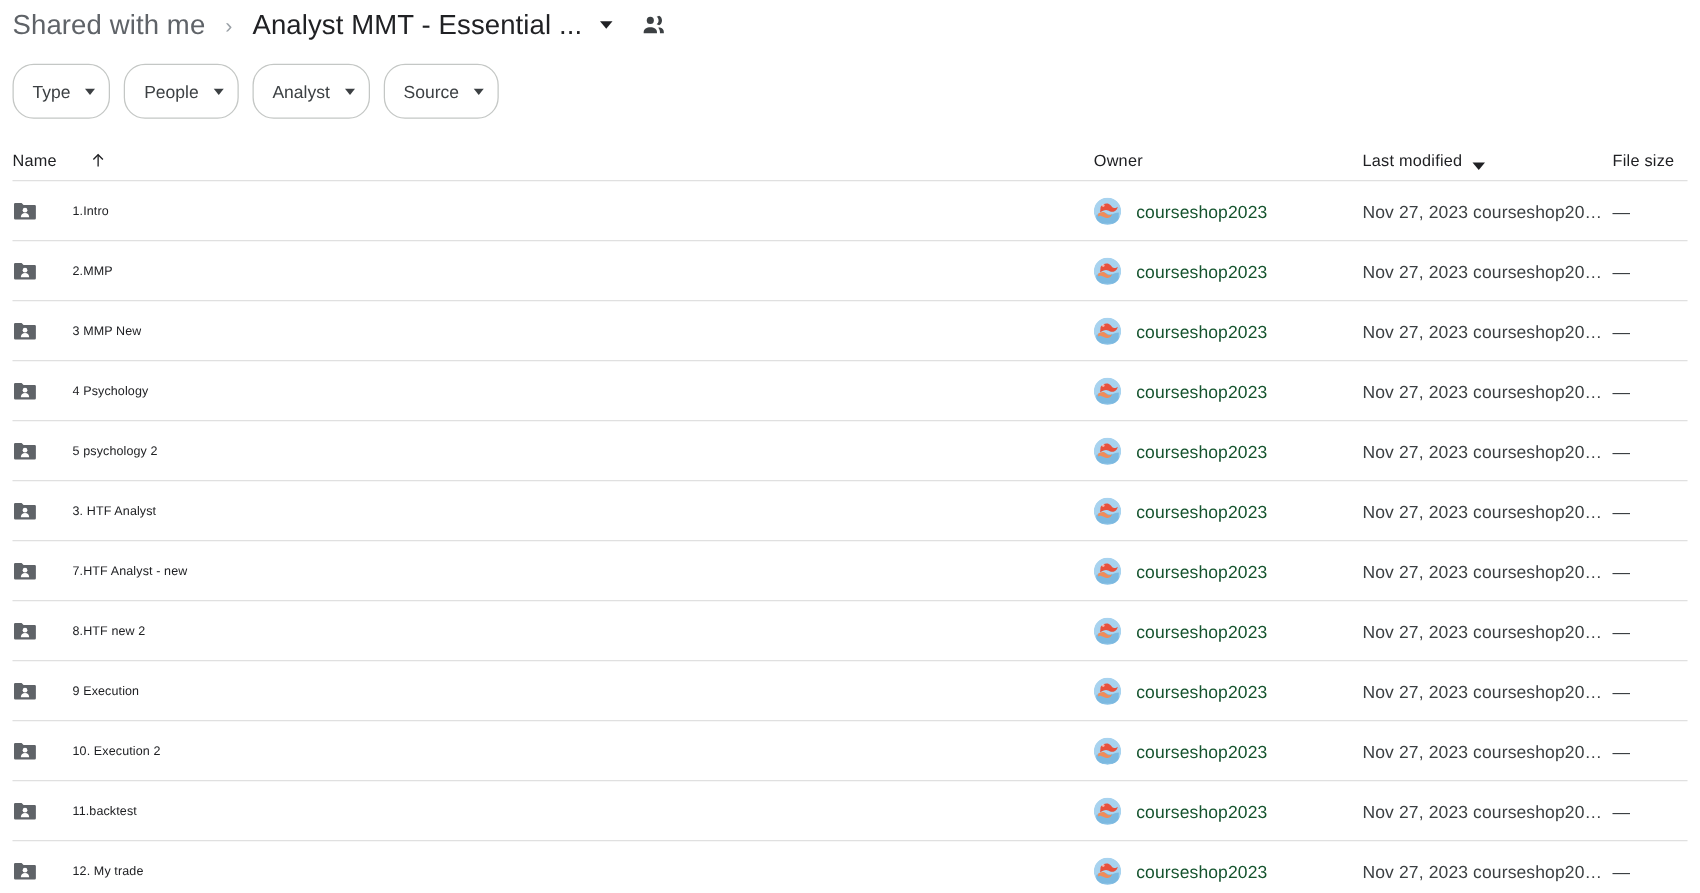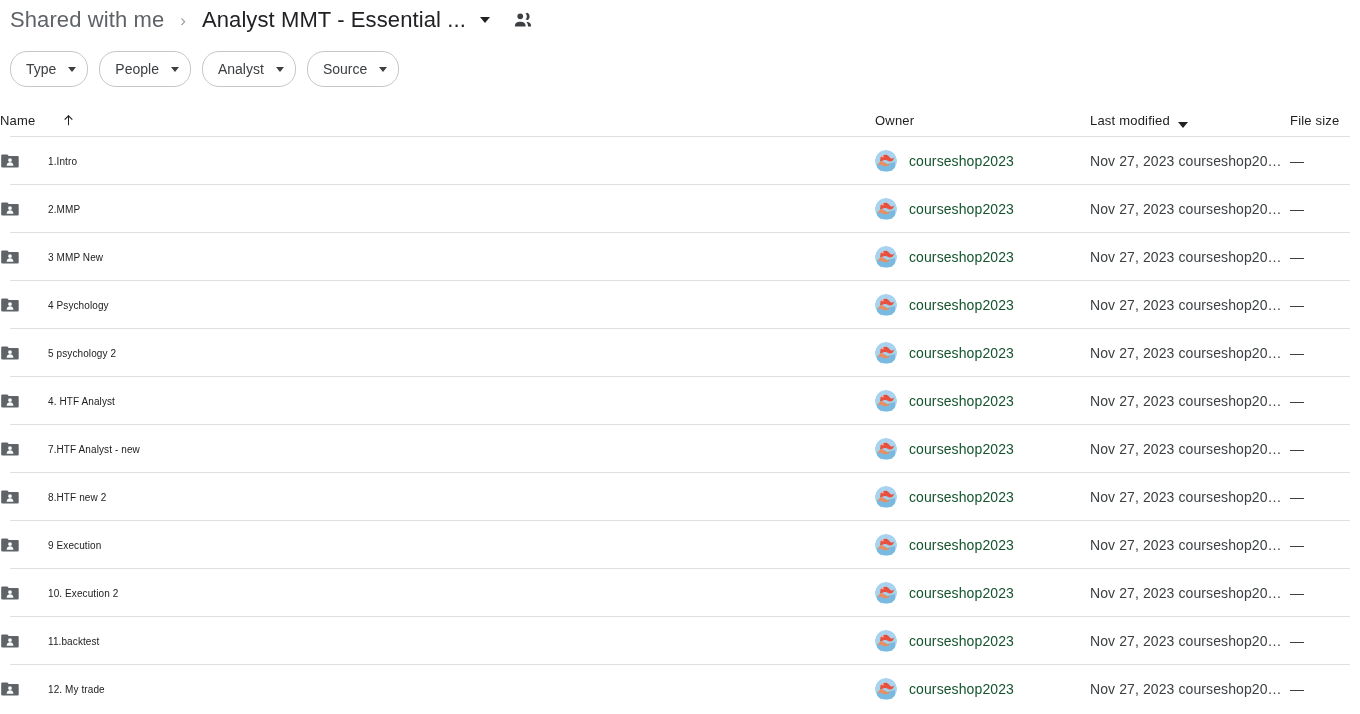--- a/index.html
+++ b/index.html
@@ -64,21 +64,21 @@
   .chips-bar {
     display: flex;
     align-items: center;
     gap: 11px;
     padding-left: 10px;
     margin-top: 11px;
   }
   .chip {
     display: inline-flex;
     align-items: center;
-    height: 36px;
+    height: 44px;
     border: 1px solid #c4c7c5;
     border-radius: 17px;
     padding: 0 11px 0 15px;
     font-size: 14px;
     color: #3c4043;
     background: #fff;
     cursor: pointer;
     box-sizing: border-box;
     white-space: nowrap;
   }
@@ -111,21 +111,21 @@
     content: "";
     position: absolute;
     left: 10px;
     right: 10px;
     bottom: 0;
     height: 1px;
     background: #e0e0e0;
   }
   .table .row:last-child::after { display: none; }
 
-  .col-name   { width: 875px; display: flex; align-items: center; box-sizing: border-box; }
+  .col-name   { width: 875px; display: flex; align-items: center; padding-left: 10px; box-sizing: border-box; }
   .col-owner  { width: 215px; display: flex; align-items: center; }
   .col-mod    { width: 200px; display: flex; align-items: flex-end; }
   .col-size   { width: 60px;  display: flex; align-items: center; }
 
   .hdr-text {
     font-size: 13px;
     color: #202124;
     letter-spacing: .2px;
   }
   .sort-arrow {
@@ -405,21 +405,21 @@
 
   <div class="row">
     <div class="col-name">
       <span class="folder-icon">
         <svg width="20" height="20" viewBox="0 0 20 20" aria-hidden="true">
           <path d="M1.2 4.4a1 1 0 0 1 1-1h5.1l1.5 1.5h8.9a1 1 0 0 1 1 1v9.6a1 1 0 0 1-1 1H2.2a1 1 0 0 1-1-1V4.4z" fill="#5f6368"></path>
           <circle cx="10" cy="9.1" r="1.9" fill="#ffffff"></circle>
           <path d="M6.7 14.3c0-1.9 1.5-3 3.3-3s3.3 1.1 3.3 3v.5H6.7v-.5z" fill="#ffffff"></path>
         </svg>
       </span>
-      <span class="file-name">4. HTF Analyst</span>
+      <span class="file-name">3. HTF Analyst</span>
     </div>
     <div class="col-owner">
       <span class="avatar">
         <svg width="22" height="22" viewBox="0 0 22 22" aria-hidden="true">
           <circle cx="11" cy="11" r="11" fill="#a8d3ef"></circle>
           <path d="M2 14c2-1 4-2.5 6.5-2 2 .4 3 2 5.5 1.6 2-.3 3.5-1.6 6-1.6v9H2v-7z" fill="#7cb9e0"></path>
           <path d="M5.5 7.5c1.4-2.2 4.3-3.4 6.6-2.4 1.9.8 2.3 3 4.2 3.3 1.2.2 2-.4 2.9-1-.3 2-1.6 3.6-3.4 4-2.2.5-3.4-1.1-5.4-1.3-2-.2-3.6 1-5.3 1.9.1-1.7.2-3.2.4-4.5z" fill="#e8513d"></path>
           <path d="M3.6 12.8c1.5-.7 3.2-1.6 4.8-1 1.4.5 1.8 2 3.3 2.3 1.1.2 2-.3 3-.8-.6 1.7-2.1 2.9-3.8 3-2.2.1-3.3-1.4-5.2-1.6-.8-.1-1.5.1-2.2.4.0-.8.0-1.6.1-2.3z" fill="#f08c5a"></path>
           <circle cx="7.6" cy="6.4" r="1.1" fill="#ffffff" opacity=".55"></circle>
         </svg>

